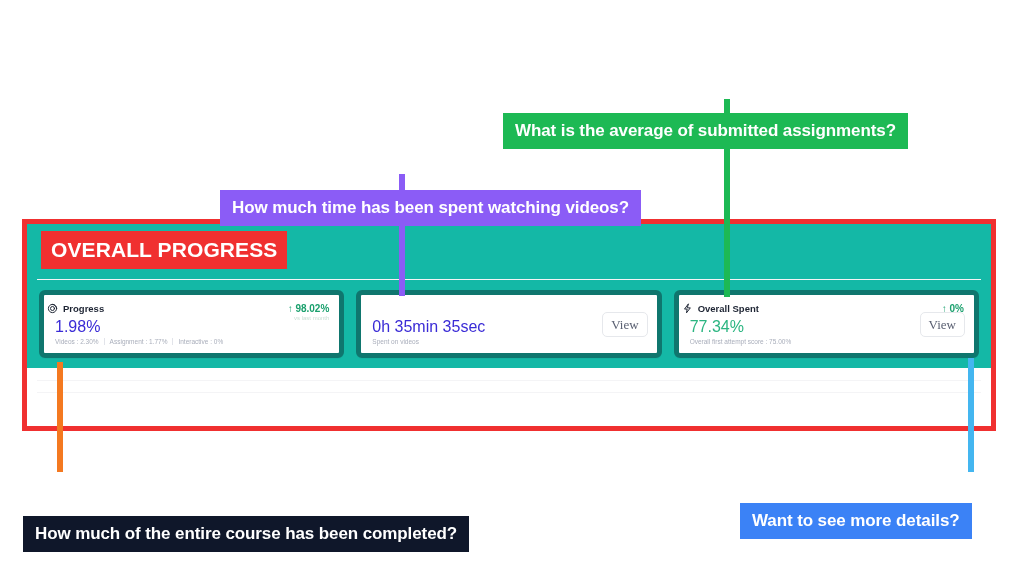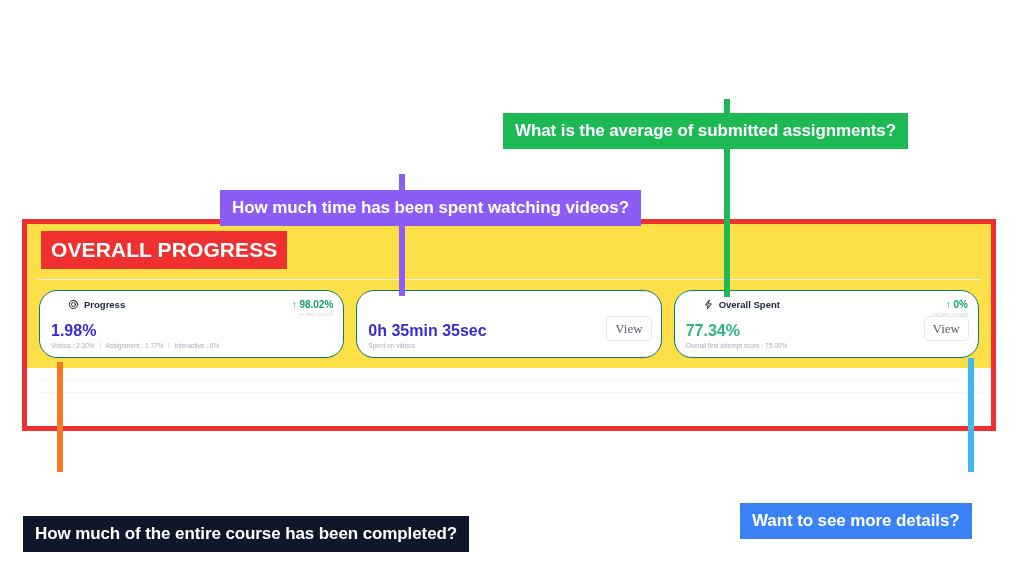--- a/index.html
+++ b/index.html
@@ -51,21 +51,21 @@
     pointer-events: none;
   }
 
   
   #panel {
     position: absolute;
     left: 27px;
     top: 224px;
     width: 964px;
     height: 144px;
-    background: #fde047;
+    background: #14b8a6;
     box-sizing: border-box;
     z-index: 2;
   }
 
   #section-title {
     position: absolute;
     left: 14px;
     top: 7px;
     background: #f03030;
     color: #ffffff;
@@ -91,25 +91,25 @@
     left: 12px;
     top: 66px;
     right: 12px;
     display: flex;
     gap: 12px;
   }
 
   .stat-card {
     flex: 1 1 0;
     background: #ffffff;
-    border: 1px solid #0f766e;
-    border-radius: 18px;
+    border: 5px solid #0f766e;
+    border-radius: 6px;
     box-sizing: border-box;
     height: 68px;
-    padding: 8px 10px 8px 28px;
+    padding: 8px 10px 8px 3px;
     position: relative;
     box-shadow: 0 1px 1px rgba(20,20,40,0.03);
   }
 
   .card-head {
     display: flex;
     align-items: flex-start;
     justify-content: space-between;
   }
 
@@ -142,21 +142,21 @@
     margin-top: 1px;
   }
 
   .card-body {
     position: absolute;
     left: 11px;
     bottom: 8px;
   }
   .big-value {
     font-size: 16px;
-    font-weight: bold;
+    font-weight: normal;
     line-height: 1.05;
     white-space: nowrap;
   }
   .value-blue { color: #3a2bd6; }
   .value-green { color: #2bb581; }
 
   .sub-line {
     margin-top: 2px;
     font-size: 6.5px;
     color: #a9aebb;

